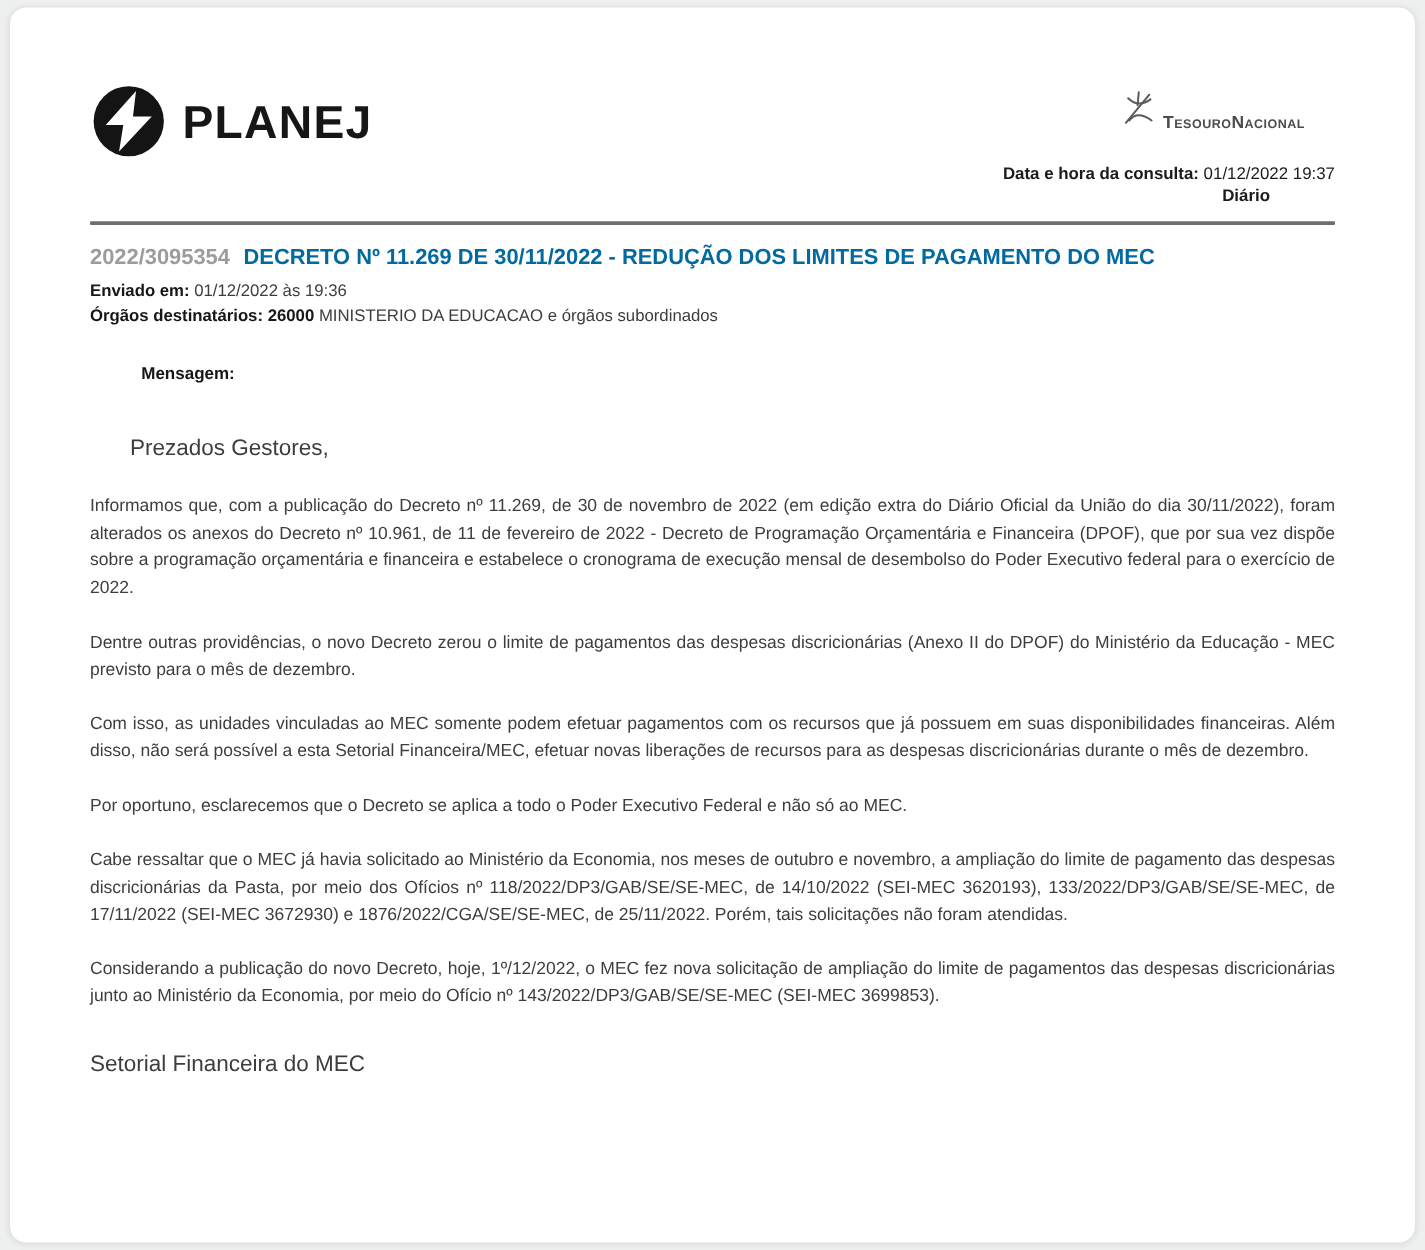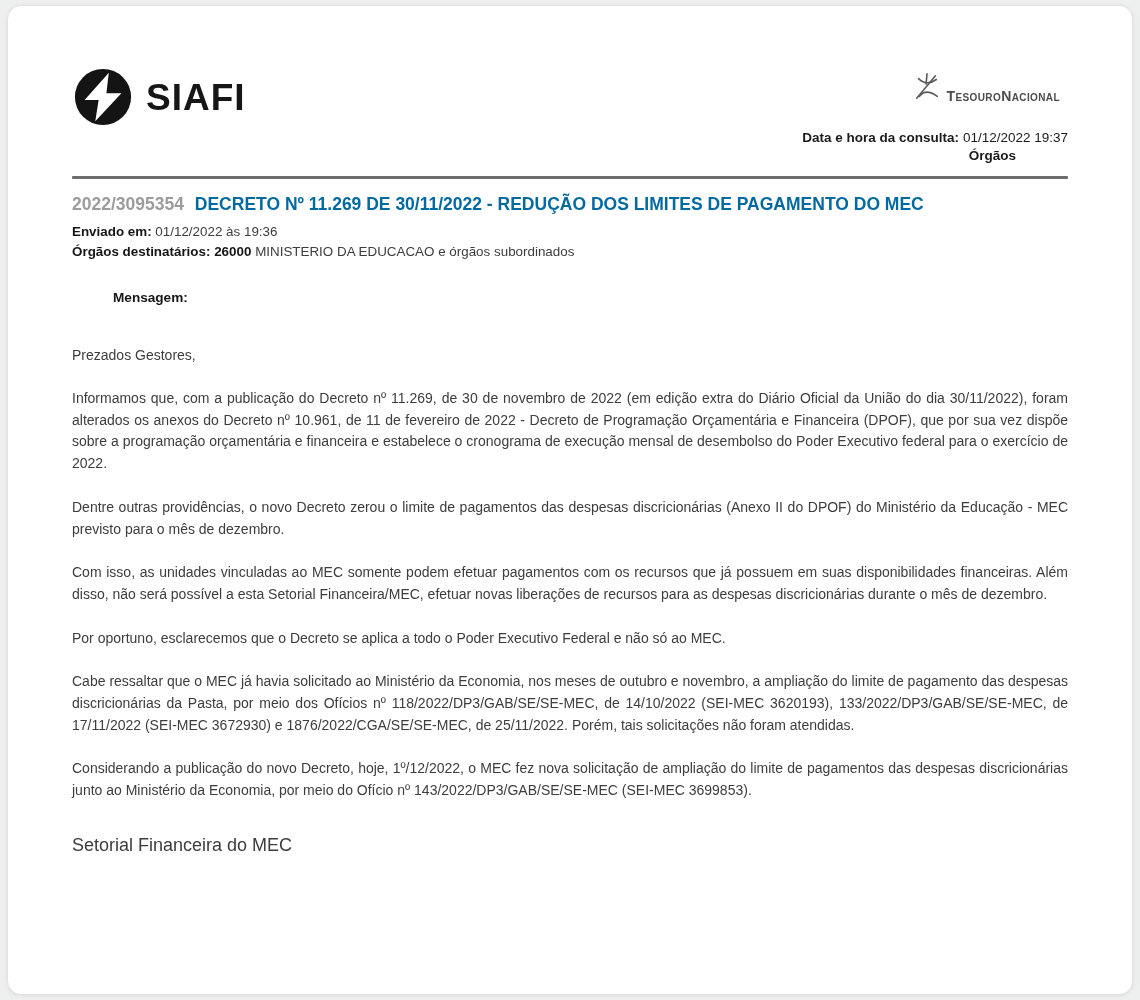--- a/index.html
+++ b/index.html
@@ -55,21 +55,21 @@
   .header-right {
     display: flex;
     flex-direction: column;
     align-items: flex-end;
   }
   .tn-logo {
     display: flex;
     align-items: flex-end;
     gap: 2px;
     margin-top: 6px;
-    margin-right: 8px;
+    margin-right: 24px;
   }
   .tn-name {
     font-variant: small-caps;
     font-weight: bold;
     font-size: 14px;
     letter-spacing: 0.4px;
     color: #4c4c4c;
     padding-bottom: 2px;
   }
   .consulta {
@@ -112,21 +112,22 @@
   
   .msg-label {
     margin-top: 28px;
     font-size: 13.6px;
     font-weight: bold;
     color: #161616;
     padding-left: 41px;
   }
   .salutation {
     margin-top: 42px;
-    font-size: 14px;
+    font-size: 18px;
+    margin-left: 32px;
   }
   .body-par {
     margin: 22px 0 0 0;
     font-size: 14px;
     line-height: 21.7px;
     text-align: justify;
     color: #3d3d3d;
   }
   .body-par:first-of-type { margin-top: 25px; }
   .closing  { margin-top: 46px; font-size: 14px; }
@@ -138,40 +139,40 @@
 <div class="page">
 
   <div class="header">
     <div class="siafi">
       <span class="siafi-icon">
         <svg width="62" height="62" viewBox="0 0 64 64" aria-hidden="true">
           <circle cx="32" cy="32" r="29" fill="#141414"></circle>
           <path fill="#ffffff" d="M38 7 L13 35 L27.5 35 L24 57 L51 28 L35.5 28 Z"></path>
         </svg>
       </span>
-      <span class="siafi-wordmark">SIAFI</span>
+      <span class="siafi-wordmark">PLANEJ</span>
     </div>
 
     <div class="header-right">
       <div class="tn-logo">
         <span>
           <svg width="34" height="30" viewBox="0 0 36 32" fill="none" stroke="#5a5a5a" stroke-width="1.7" stroke-linecap="round" aria-hidden="true">
             <path d="M7 28 L27 4"></path>
             <path d="M9 7 C 15 13, 21 13, 28 8"></path>
             <path d="M10 26 C 15 19, 22 21, 29 26"></path>
             <path d="M18 2 L17 13"></path>
           </svg>
         </span>
         <span class="tn-name">TesouroNacional</span>
       </div>
       <div class="consulta">
         <span class="lbl">Data e hora da consulta:</span>
         <span>01/12/2022 19:37</span>
       </div>
-      <div class="user-line">Órgãos</div>
+      <div class="user-line">Diário</div>
     </div>
   </div>
 
   <div class="divider"></div>
 
   <div class="title-line">
     <span class="doc-id">2022/3095354</span>
     <span class="doc-title">DECRETO Nº 11.269 DE 30/11/2022 - REDUÇÃO DOS LIMITES DE PAGAMENTO DO MEC</span>
   </div>
 

